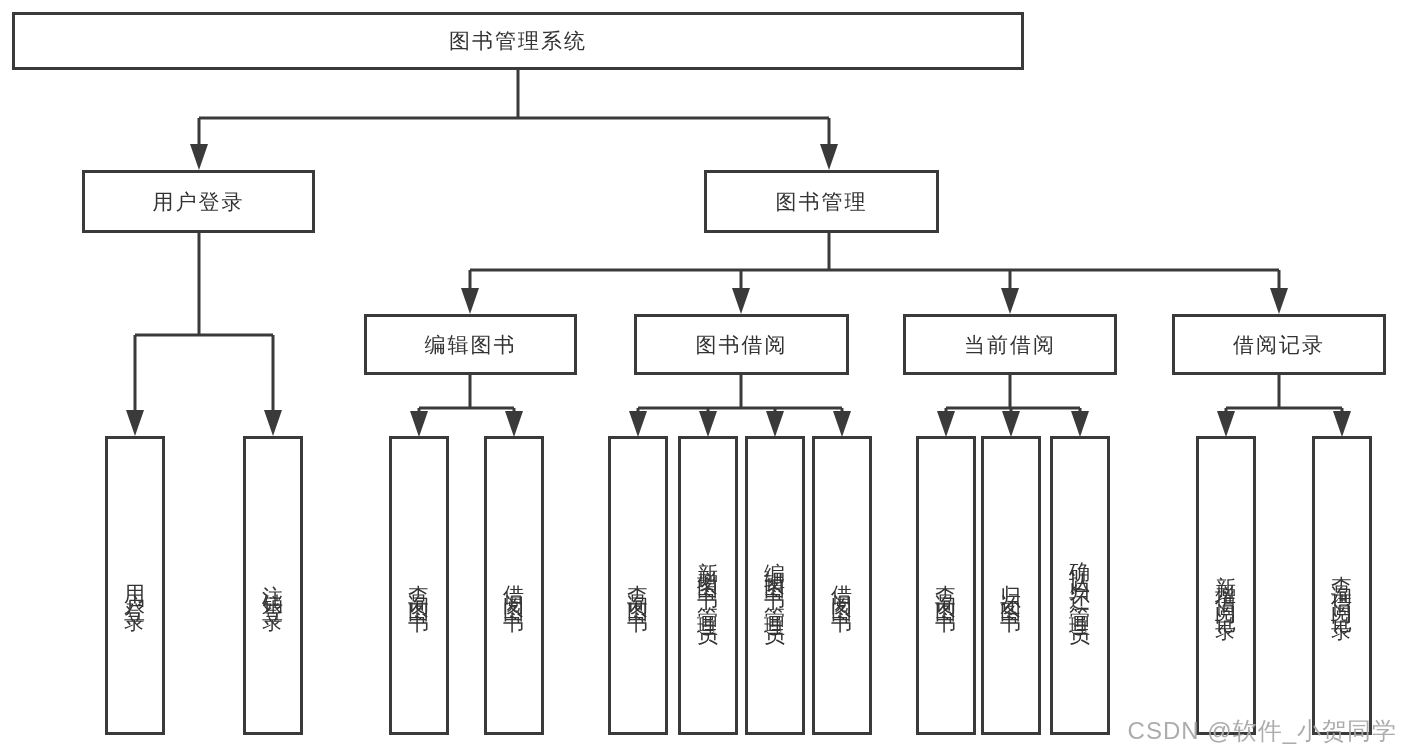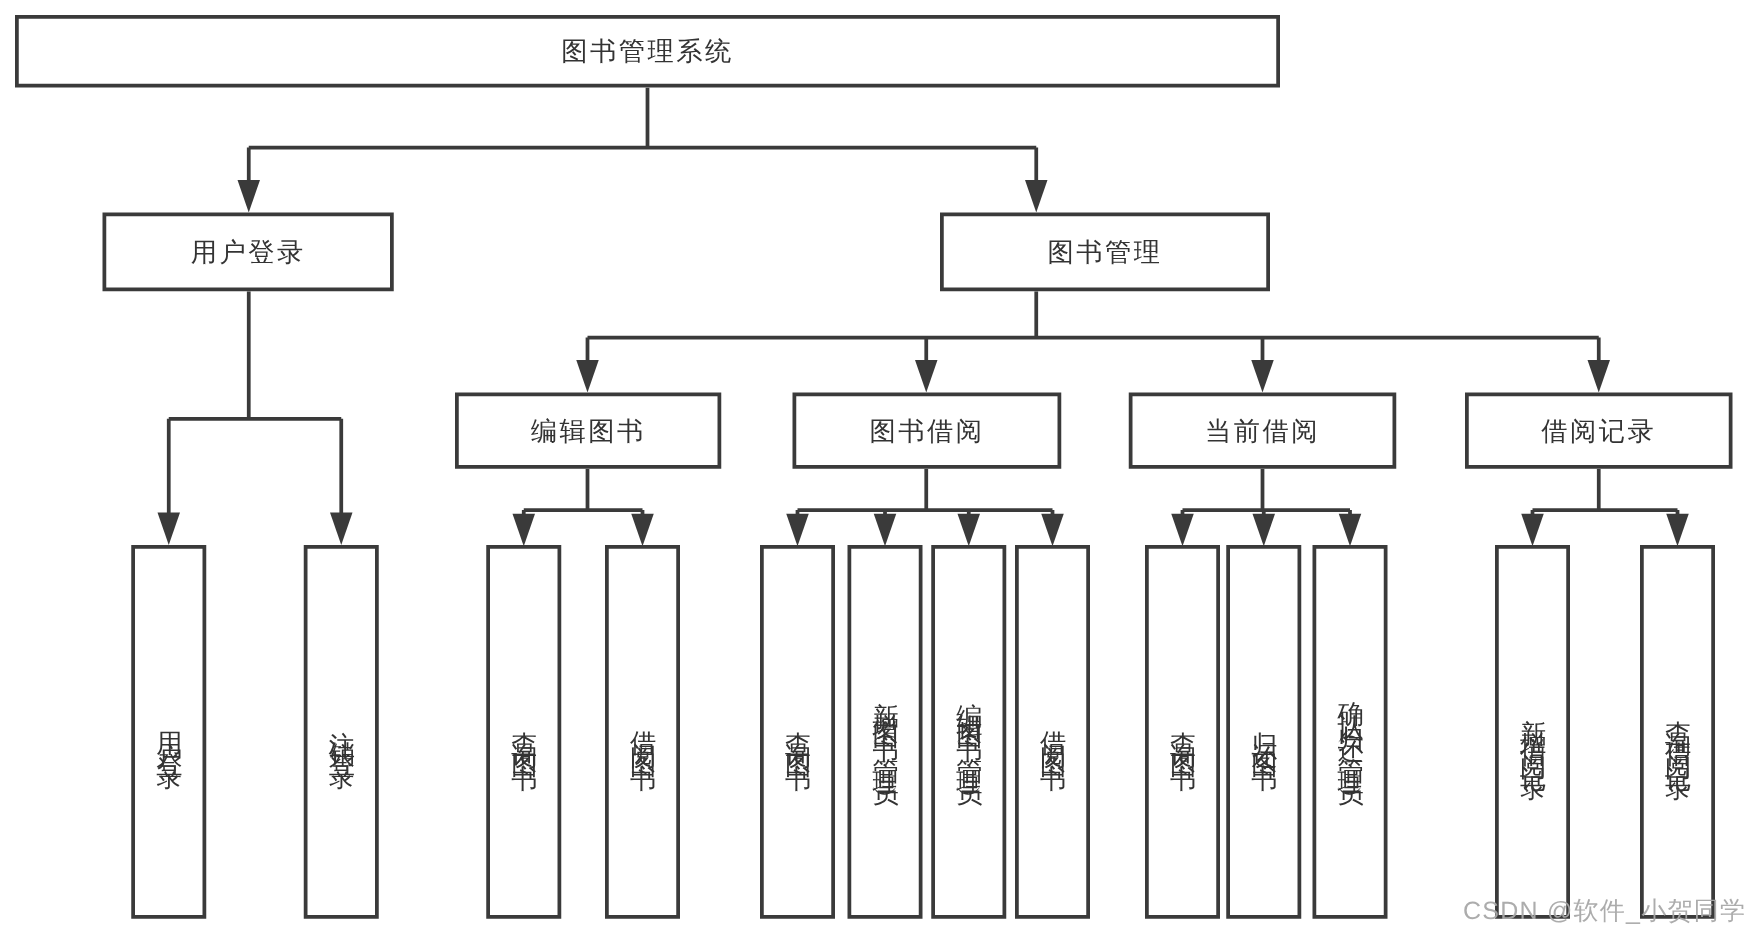--- a/index.html
+++ b/index.html
@@ -17,41 +17,41 @@
     position:absolute;box-sizing:border-box;border:3px solid #3a3a3a;background:#fff;
     width:60px;height:299px;top:436px;display:flex;align-items:center;justify-content:center;z-index:2;
   }
   .vnode span{
     writing-mode:vertical-rl;text-orientation:mixed;font-size:21px;color:#333;
     letter-spacing:9px;line-height:1;white-space:nowrap;
   }
   
   #n-root{left:12px;top:12px;width:1012px;height:58px;}
   #n-user-login{left:82px;top:170px;width:233px;height:63px;}
-  #n-book-mgmt{left:752px;top:170px;width:264px;height:63px;}
+  #n-book-mgmt{left:704px;top:170px;width:235px;height:63px;}
   #n-new-book{left:364px;top:314px;width:213px;height:61px;}
   #n-book-borrow{left:634px;top:314px;width:215px;height:61px;}
   #n-current-borrow{left:903px;top:314px;width:214px;height:61px;}
   #n-borrow-records{left:1172px;top:314px;width:214px;height:61px;}
   #n-login-leaf{left:105px;}
   #n-logout{left:243px;}
   #n-query1{left:389px;}
   #n-borrow1{left:484px;}
   #n-query2{left:608px;}
   #n-addbook{left:678px;}
   #n-editbook{left:745px;}
   #n-borrow2{left:812px;}
   #n-query3{left:916px;}
   #n-return{left:981px;}
   #n-confirm{left:1050px;}
   #n-addrec{left:1196px;}
   #n-queryrec{left:1312px;}
   .watermark{
     position:absolute;right:8px;top:715px;z-index:5;
-    font-size:20px;color:rgba(168,168,168,0.95);letter-spacing:1px;white-space:nowrap;
+    font-size:24px;color:rgba(168,168,168,0.95);letter-spacing:1px;white-space:nowrap;
   }
 </style>
 </head>
 <body>
 
 <div class="canvas">
 
   <svg class="wires" width="1405" height="747" viewBox="0 0 1405 747">
     <g stroke="#3a3a3a" stroke-width="3" fill="none">
 

